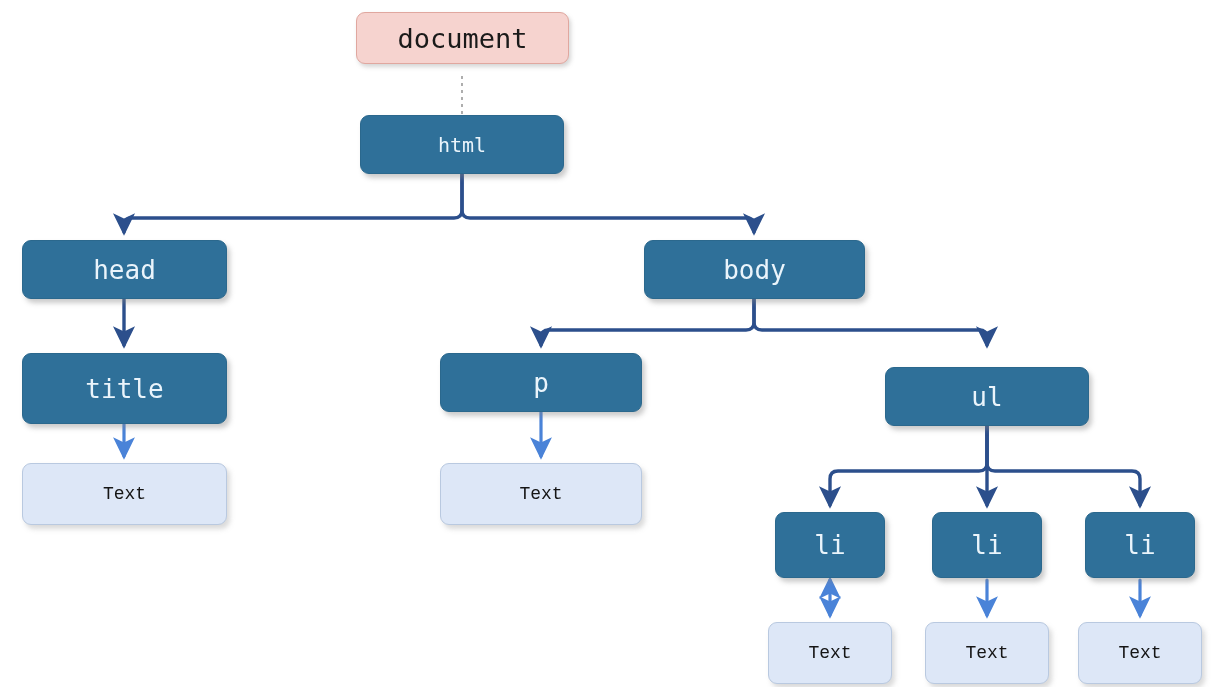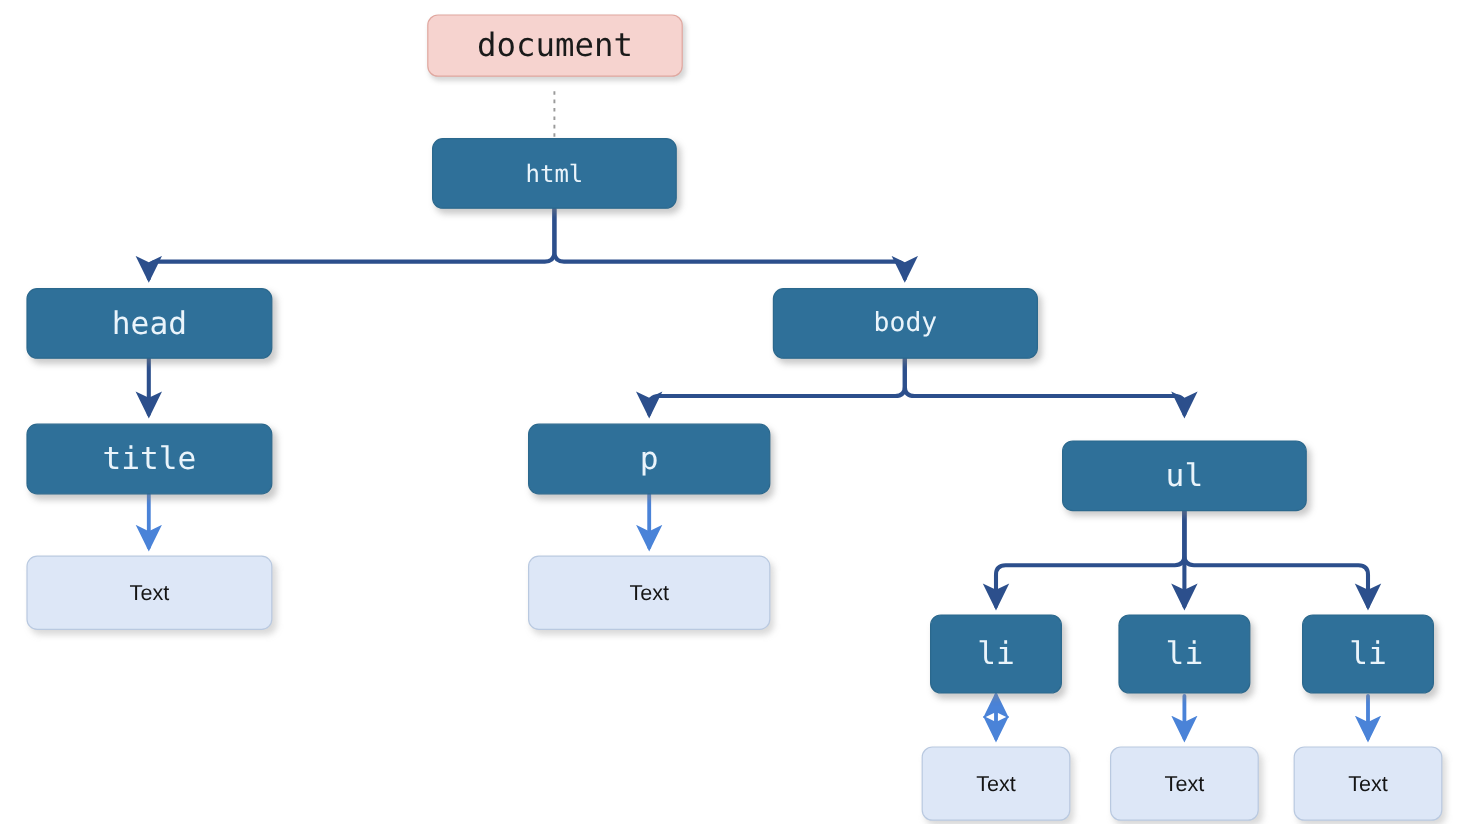--- a/index.html
+++ b/index.html
@@ -61,21 +61,21 @@
     font-family: "DejaVu Sans Mono", monospace;
   }
   
   .node.textnode {
     background: #dde7f7;
     border: 1px solid #b9c9e0;
     box-shadow: 3px 4px 5px rgba(150,150,150,0.35);
   }
   .node.textnode .node-label {
     color: #151515;
-    font-family: Liberation Sans, sans-serif;
+    font-family: Liberation Mono, monospace;
     font-size: 18px;
   }
 </style>
 </head>
 <body>
 
 <div id="diagram-root">
 
   <svg id="edge-layer" viewBox="0 0 1217 687" xmlns="http://www.w3.org/2000/svg">
     <defs>
@@ -117,23 +117,23 @@
       <div class="node doc" style="left: 356px; top: 12px; width: 213px; height: 52px;">
         <span class="node-label" style="font-size: 27px;">document</span>
       </div>
       <div class="node elem" style="left: 360px; top: 115px; width: 204px; height: 59px;">
         <span class="node-label" style="font-size: 20px;">html</span>
       </div>
       <div class="node elem" style="left: 22px; top: 240px; width: 205px; height: 59px;">
         <span class="node-label" style="font-size: 26px;">head</span>
       </div>
       <div class="node elem" style="left: 644px; top: 240px; width: 221px; height: 59px;">
-        <span class="node-label" style="font-size: 22px;">body</span>
+        <span class="node-label" style="font-size: 26px;">body</span>
       </div>
-      <div class="node elem" style="left: 22px; top: 353px; width: 205px; height: 59px;">
+      <div class="node elem" style="left: 22px; top: 353px; width: 205px; height: 71px;">
         <span class="node-label" style="font-size: 26px;">title</span>
       </div>
       <div class="node elem" style="left: 440px; top: 353px; width: 202px; height: 59px;">
         <span class="node-label" style="font-size: 26px;">p</span>
       </div>
       <div class="node elem" style="left: 885px; top: 367px; width: 204px; height: 59px;">
         <span class="node-label" style="font-size: 26px;">ul</span>
       </div>
       <div class="node textnode" style="left: 22px; top: 463px; width: 205px; height: 62px;">
         <span class="node-label" style="font-size: 18px;">Text</span>

